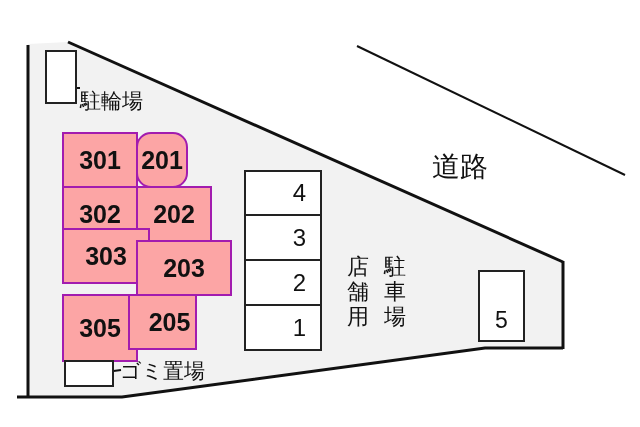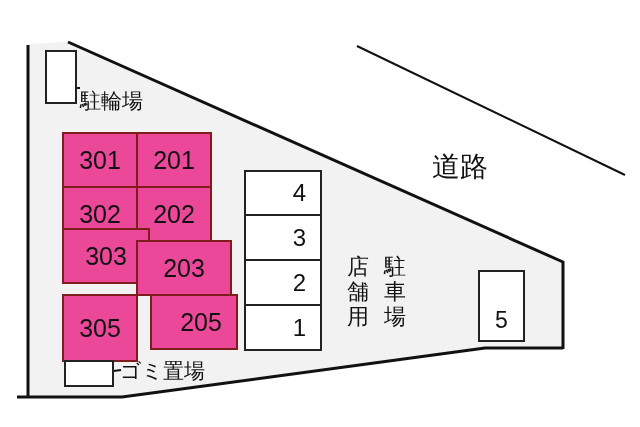--- a/index.html
+++ b/index.html
@@ -1,22 +1,22 @@
 <!DOCTYPE html>
 <html><head>
 <meta charset="utf-8">
 <style>
   html, body { margin: 0; padding: 0; background: #ffffff; }
   body { width: 640px; height: 427px; position: relative; overflow: hidden;
          font-family: "DejaVu Sans", "Liberation Sans", sans-serif; color: #111; }
   svg.base { position: absolute; left: 0; top: 0; }
   .lbl { position: absolute; font-size: 21px; line-height: 1; color: #111; white-space: nowrap; margin-top: 7px; }
-  .unit { position: absolute; box-sizing: border-box; border: 2px solid #7f1d1d; background: #ec4899;
+  .unit { position: absolute; box-sizing: border-box; border: 2px solid #a21caf; background: #fca5a5;
           display: flex; align-items: center; justify-content: center; font-size: 25px;
-          font-family: "Liberation Sans", sans-serif; }
+          font-family: "Liberation Sans", sans-serif; font-weight: bold; }
   .slot { position: absolute; box-sizing: border-box; border: 2px solid #222; background: #ffffff;
           font-size: 24px; font-family: "Liberation Sans", sans-serif;
           display: flex; align-items: center; justify-content: flex-end; padding-right: 14px; }
   .box { position: absolute; box-sizing: border-box; border: 2px solid #222; background: #ffffff; }
   .vert { position: absolute; font-size: 22px; line-height: 25px; width: 24px; text-align: center; }
   .vert span { display: block; }
 </style>
 </head>
 <body>
 
@@ -29,27 +29,27 @@
   <line x1="357" y1="46" x2="625" y2="175" stroke="#111" stroke-width="2"></line>
   <line x1="66" y1="88" x2="80" y2="88" stroke="#111" stroke-width="2"></line>
   <line x1="106" y1="372" x2="121" y2="370" stroke="#111" stroke-width="2"></line>
 </svg>
 
 <div class="box" style="left:45px;top:50px;width:32px;height:54px;"></div>
 <div class="lbl" style="left:80px;top:84px;">駐輪場</div>
 
 <div>
   <div class="unit" style="left:62px;top:132px;width:76px;height:56px;">301</div>
-  <div class="unit" style="left:136px;top:132px;width:76px;height:56px;">201</div>
+  <div class="unit" style="left:136px;top:132px;width:52px;height:56px;border-radius:15px;">201</div>
   <div class="unit" style="left:62px;top:186px;width:76px;height:56px;">302</div>
   <div class="unit" style="left:136px;top:186px;width:76px;height:56px;">202</div>
   <div class="unit" style="left:62px;top:228px;width:88px;height:56px;">303</div>
   <div class="unit" style="left:136px;top:240px;width:96px;height:56px;">203</div>
   <div class="unit" style="left:62px;top:294px;width:76px;height:68px;">305</div>
-  <div class="unit" style="left:150px;top:294px;width:88px;height:56px;padding-left:14px;">205</div>
+  <div class="unit" style="left:128px;top:294px;width:69px;height:56px;padding-left:14px;">205</div>
 </div>
 
 <div class="box" style="left:64px;top:360px;width:50px;height:27px;"></div>
 <div class="lbl" style="left:120px;top:354px;">ゴミ置場</div>
 
 <div>
   <div class="slot" style="left:244px;top:170px;width:78px;height:46px;">4</div>
   <div class="slot" style="left:244px;top:214px;width:78px;height:47px;">3</div>
   <div class="slot" style="left:244px;top:259px;width:78px;height:47px;">2</div>
   <div class="slot" style="left:244px;top:304px;width:78px;height:47px;">1</div>

